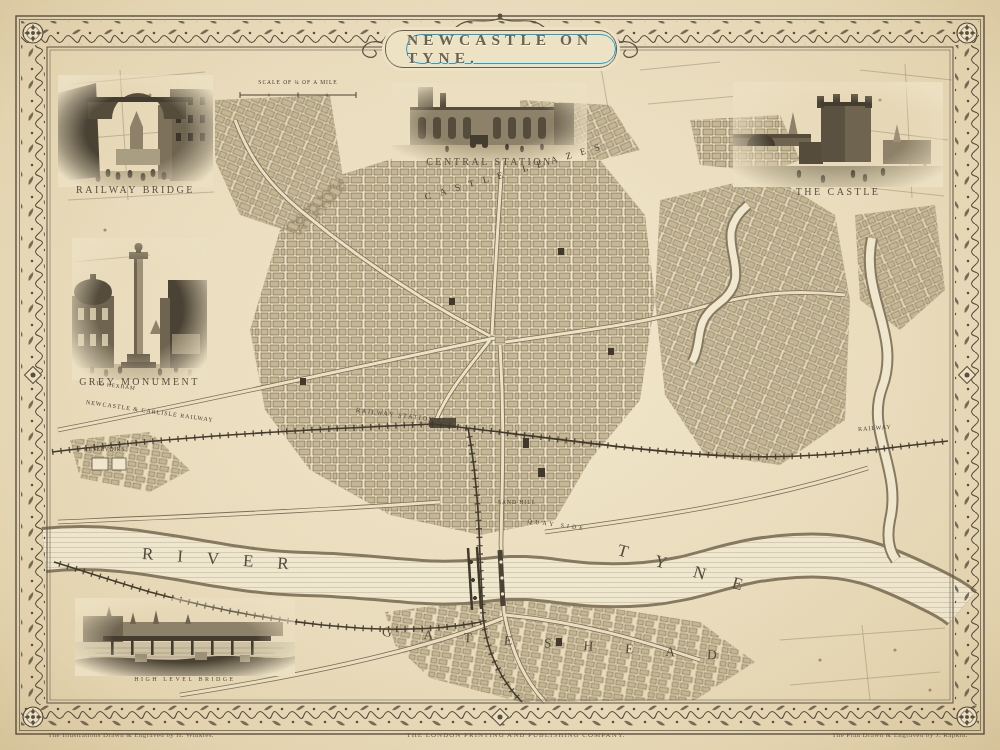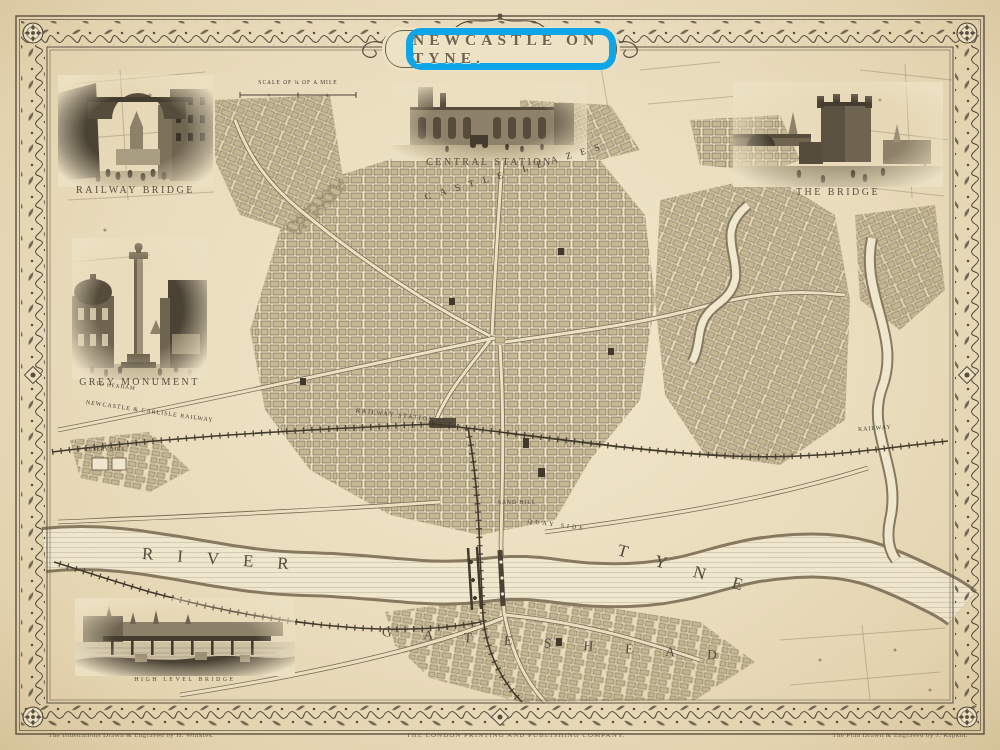--- a/index.html
+++ b/index.html
@@ -7,21 +7,21 @@
   .page{position:relative;width:1000px;height:750px;
     background:radial-gradient(ellipse at 50% 45%, #f2e8cc 0%, #ecdfc0 55%, #e3d2aa 100%);
     font-family:"Liberation Serif","DejaVu Serif",serif;color:#4a4134;}
   .abs{position:absolute;}
   svg{display:block;}
   .lbl{position:absolute;white-space:nowrap;color:#4a4134;transform-origin:left center;}
   .caption{position:absolute;text-align:center;font-size:10px;letter-spacing:2.5px;color:#5a5043;}
   .banner-outer{position:absolute;left:385px;top:30px;width:230px;height:36px;
     border:1.5px solid #6a5f4c;border-radius:18px;background:#eee2c4;
     box-shadow:0 0 0 3px #eee2c4;display:flex;align-items:center;justify-content:center;}
-  .banner-inner{width:calc(100% - 8px);height:calc(100% - 8px);border:7px solid #0ea5e9;
+  .banner-inner{width:calc(100% - 8px);height:calc(100% - 8px);border:1px solid #0ea5e9;
     border-radius:15px;display:flex;align-items:center;justify-content:flex-start;margin-left:20px;}
   .banner-text{font-size:15.5px;letter-spacing:5px;color:#6e634e;font-weight:bold;
     text-shadow:0.5px 0.5px 0 rgba(255,250,230,.8);}
   .imprint{position:absolute;top:731px;font-size:7px;color:#6b5e49;letter-spacing:.4px;margin-left:16px;}
   .vignette{position:absolute;}
 </style>
 </head>
 <body>
 
 <div class="page">
@@ -434,21 +434,21 @@
     <g fill="#433c2f">
       <ellipse cx="120" cy="92" rx="2.2" ry="4"></ellipse>
           <ellipse cx="132" cy="96" rx="2.2" ry="4"></ellipse>
       <ellipse cx="150" cy="90" rx="2.2" ry="4"></ellipse>
           <ellipse cx="66" cy="92" rx="2.2" ry="4"></ellipse>
       <ellipse cx="90" cy="97" rx="2.2" ry="4"></ellipse>
     </g>
     <rect x="0" y="0" width="210" height="105" fill="url(#fade4)"></rect>
   </svg>
 </div>
-<div class="caption" style="left:733px;top:186px;width:210px">THE BRIDGE</div>
+<div class="caption" style="left:733px;top:186px;width:210px">THE CASTLE</div>
 
 <div class="vignette" style="left:75px;top:598px">
   <svg width="220" height="78" viewBox="0 0 220 78">
     <defs>
           <radialGradient id="fade5" cx="50%" cy="50%" r="62%">
       <stop offset="0%" stop-color="#ece0c2" stop-opacity="0"></stop>
             <stop offset="52%" stop-color="#ece0c2" stop-opacity="0"></stop>
       <stop offset="78%" stop-color="#ece0c2" stop-opacity=".5"></stop>
             <stop offset="100%" stop-color="#ece0c2" stop-opacity="1"></stop>
     </radialGradient>

